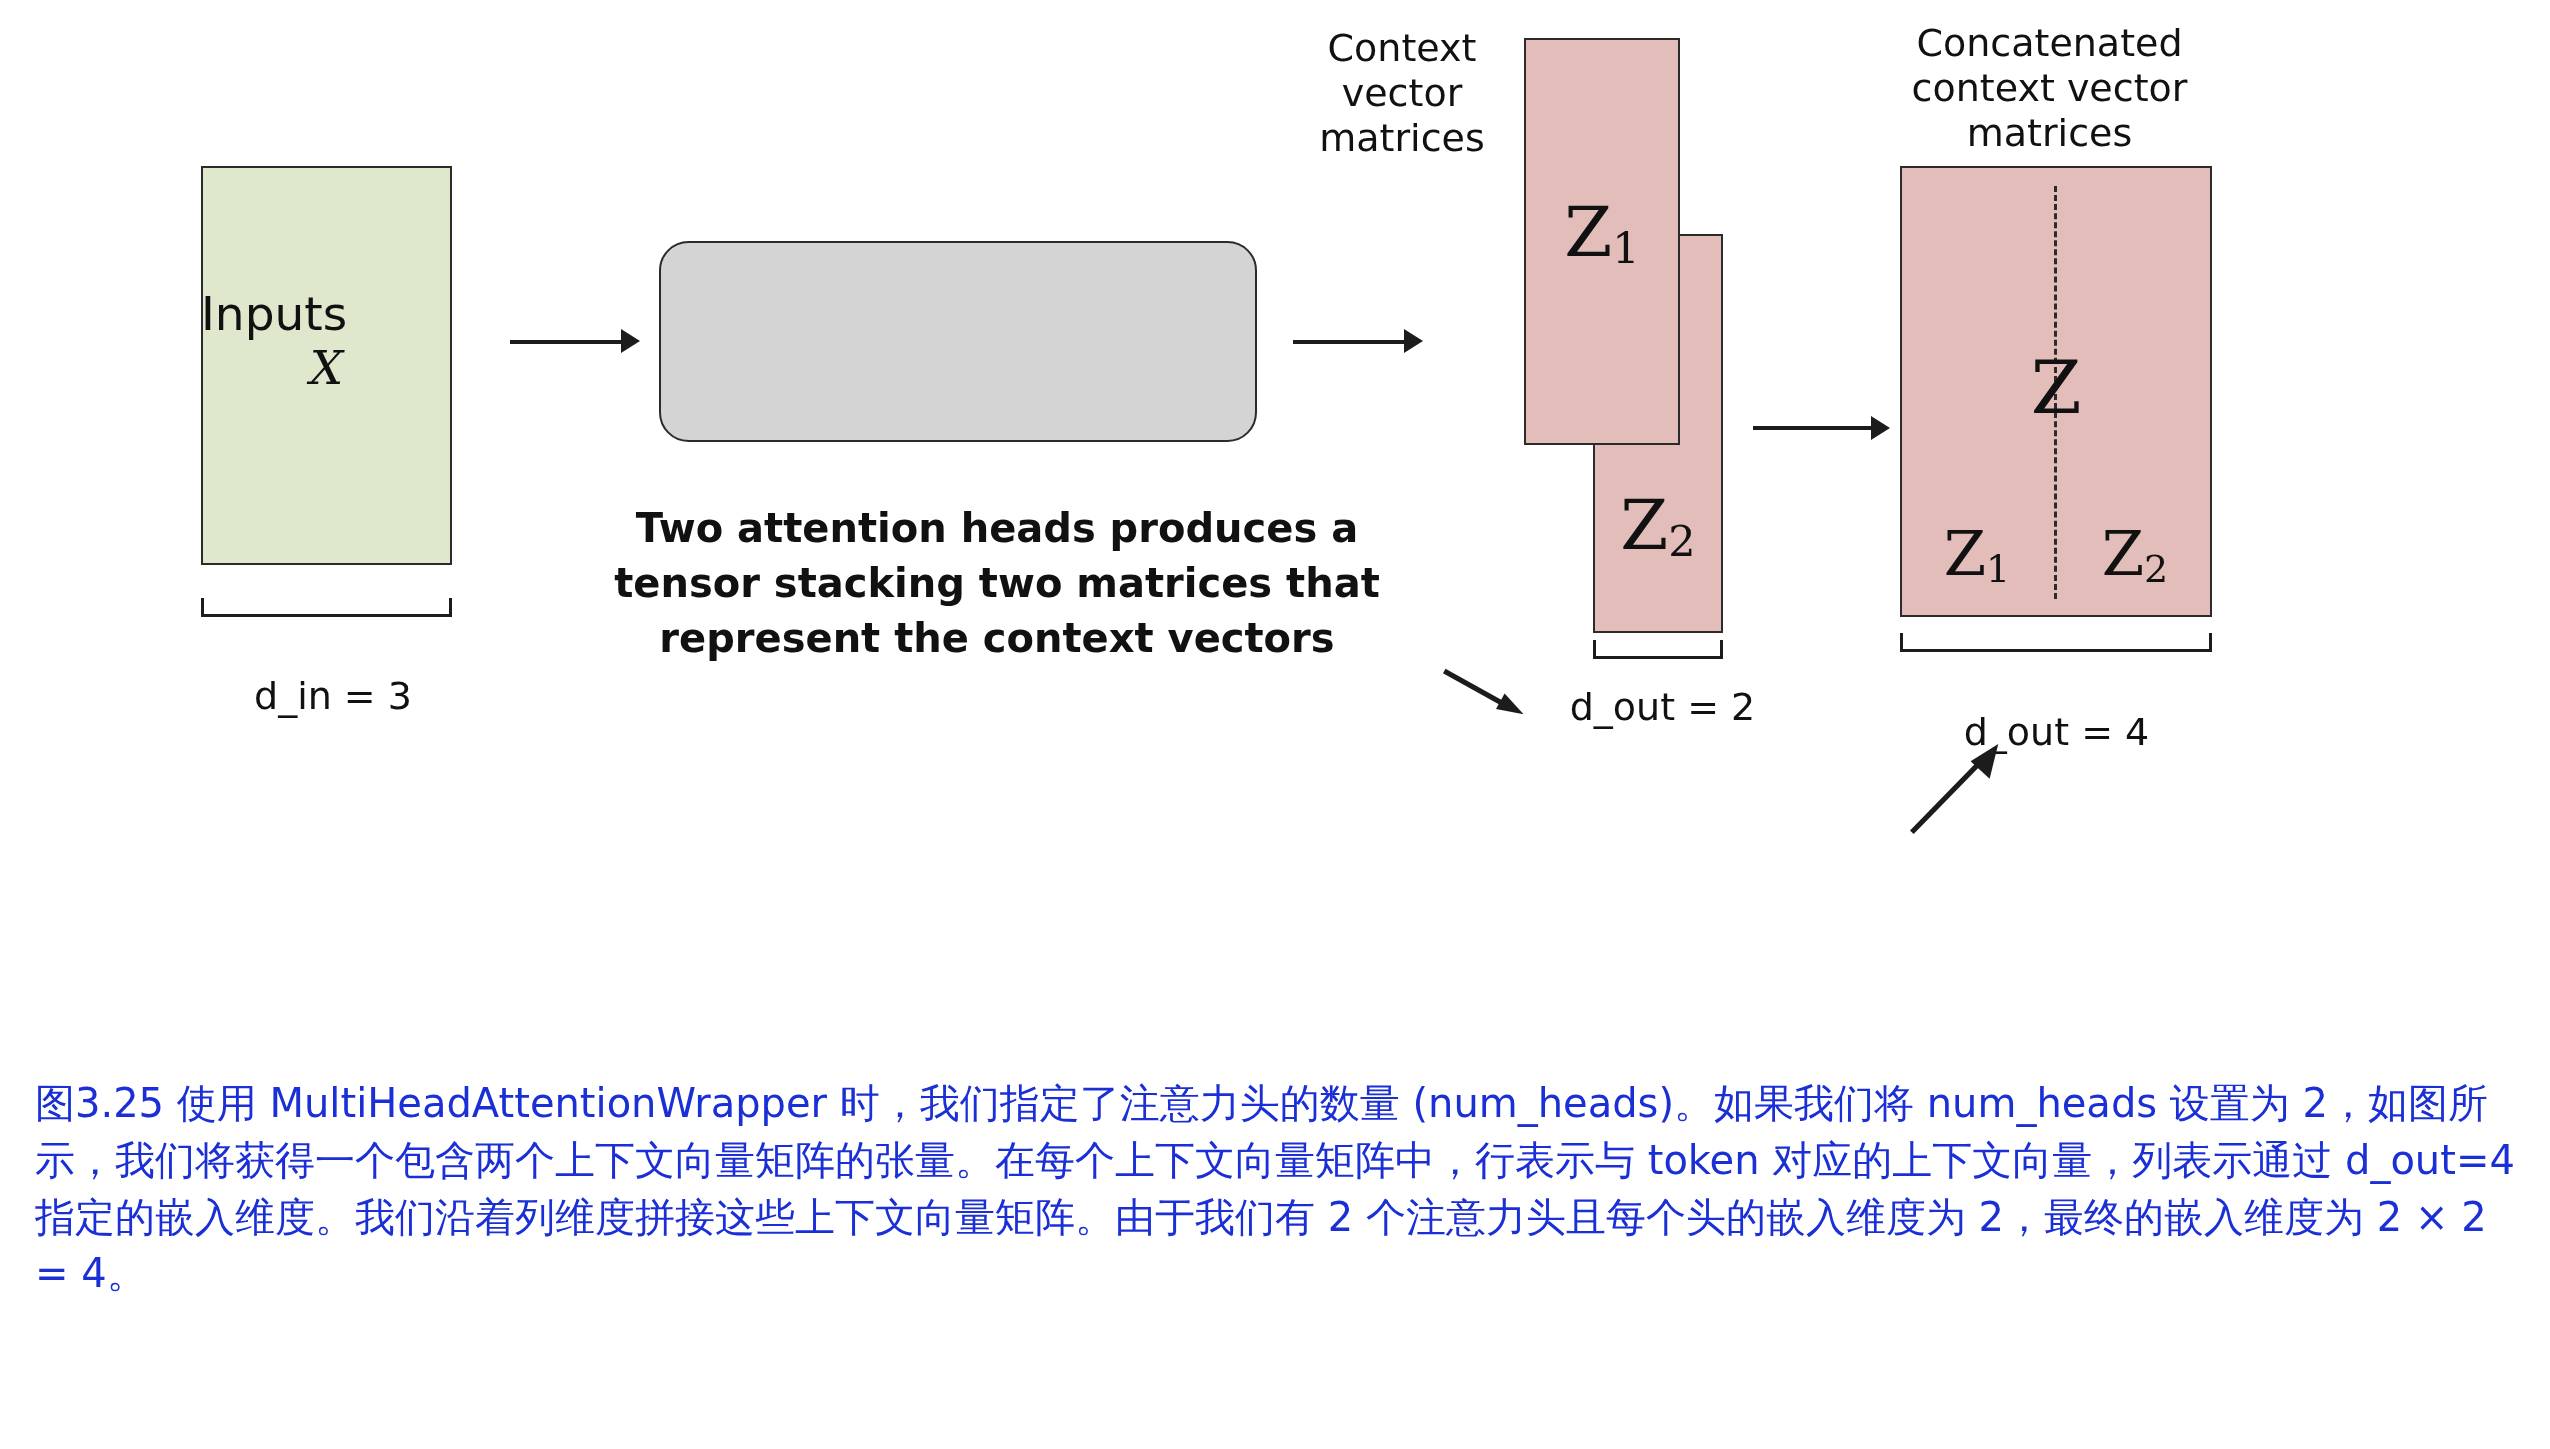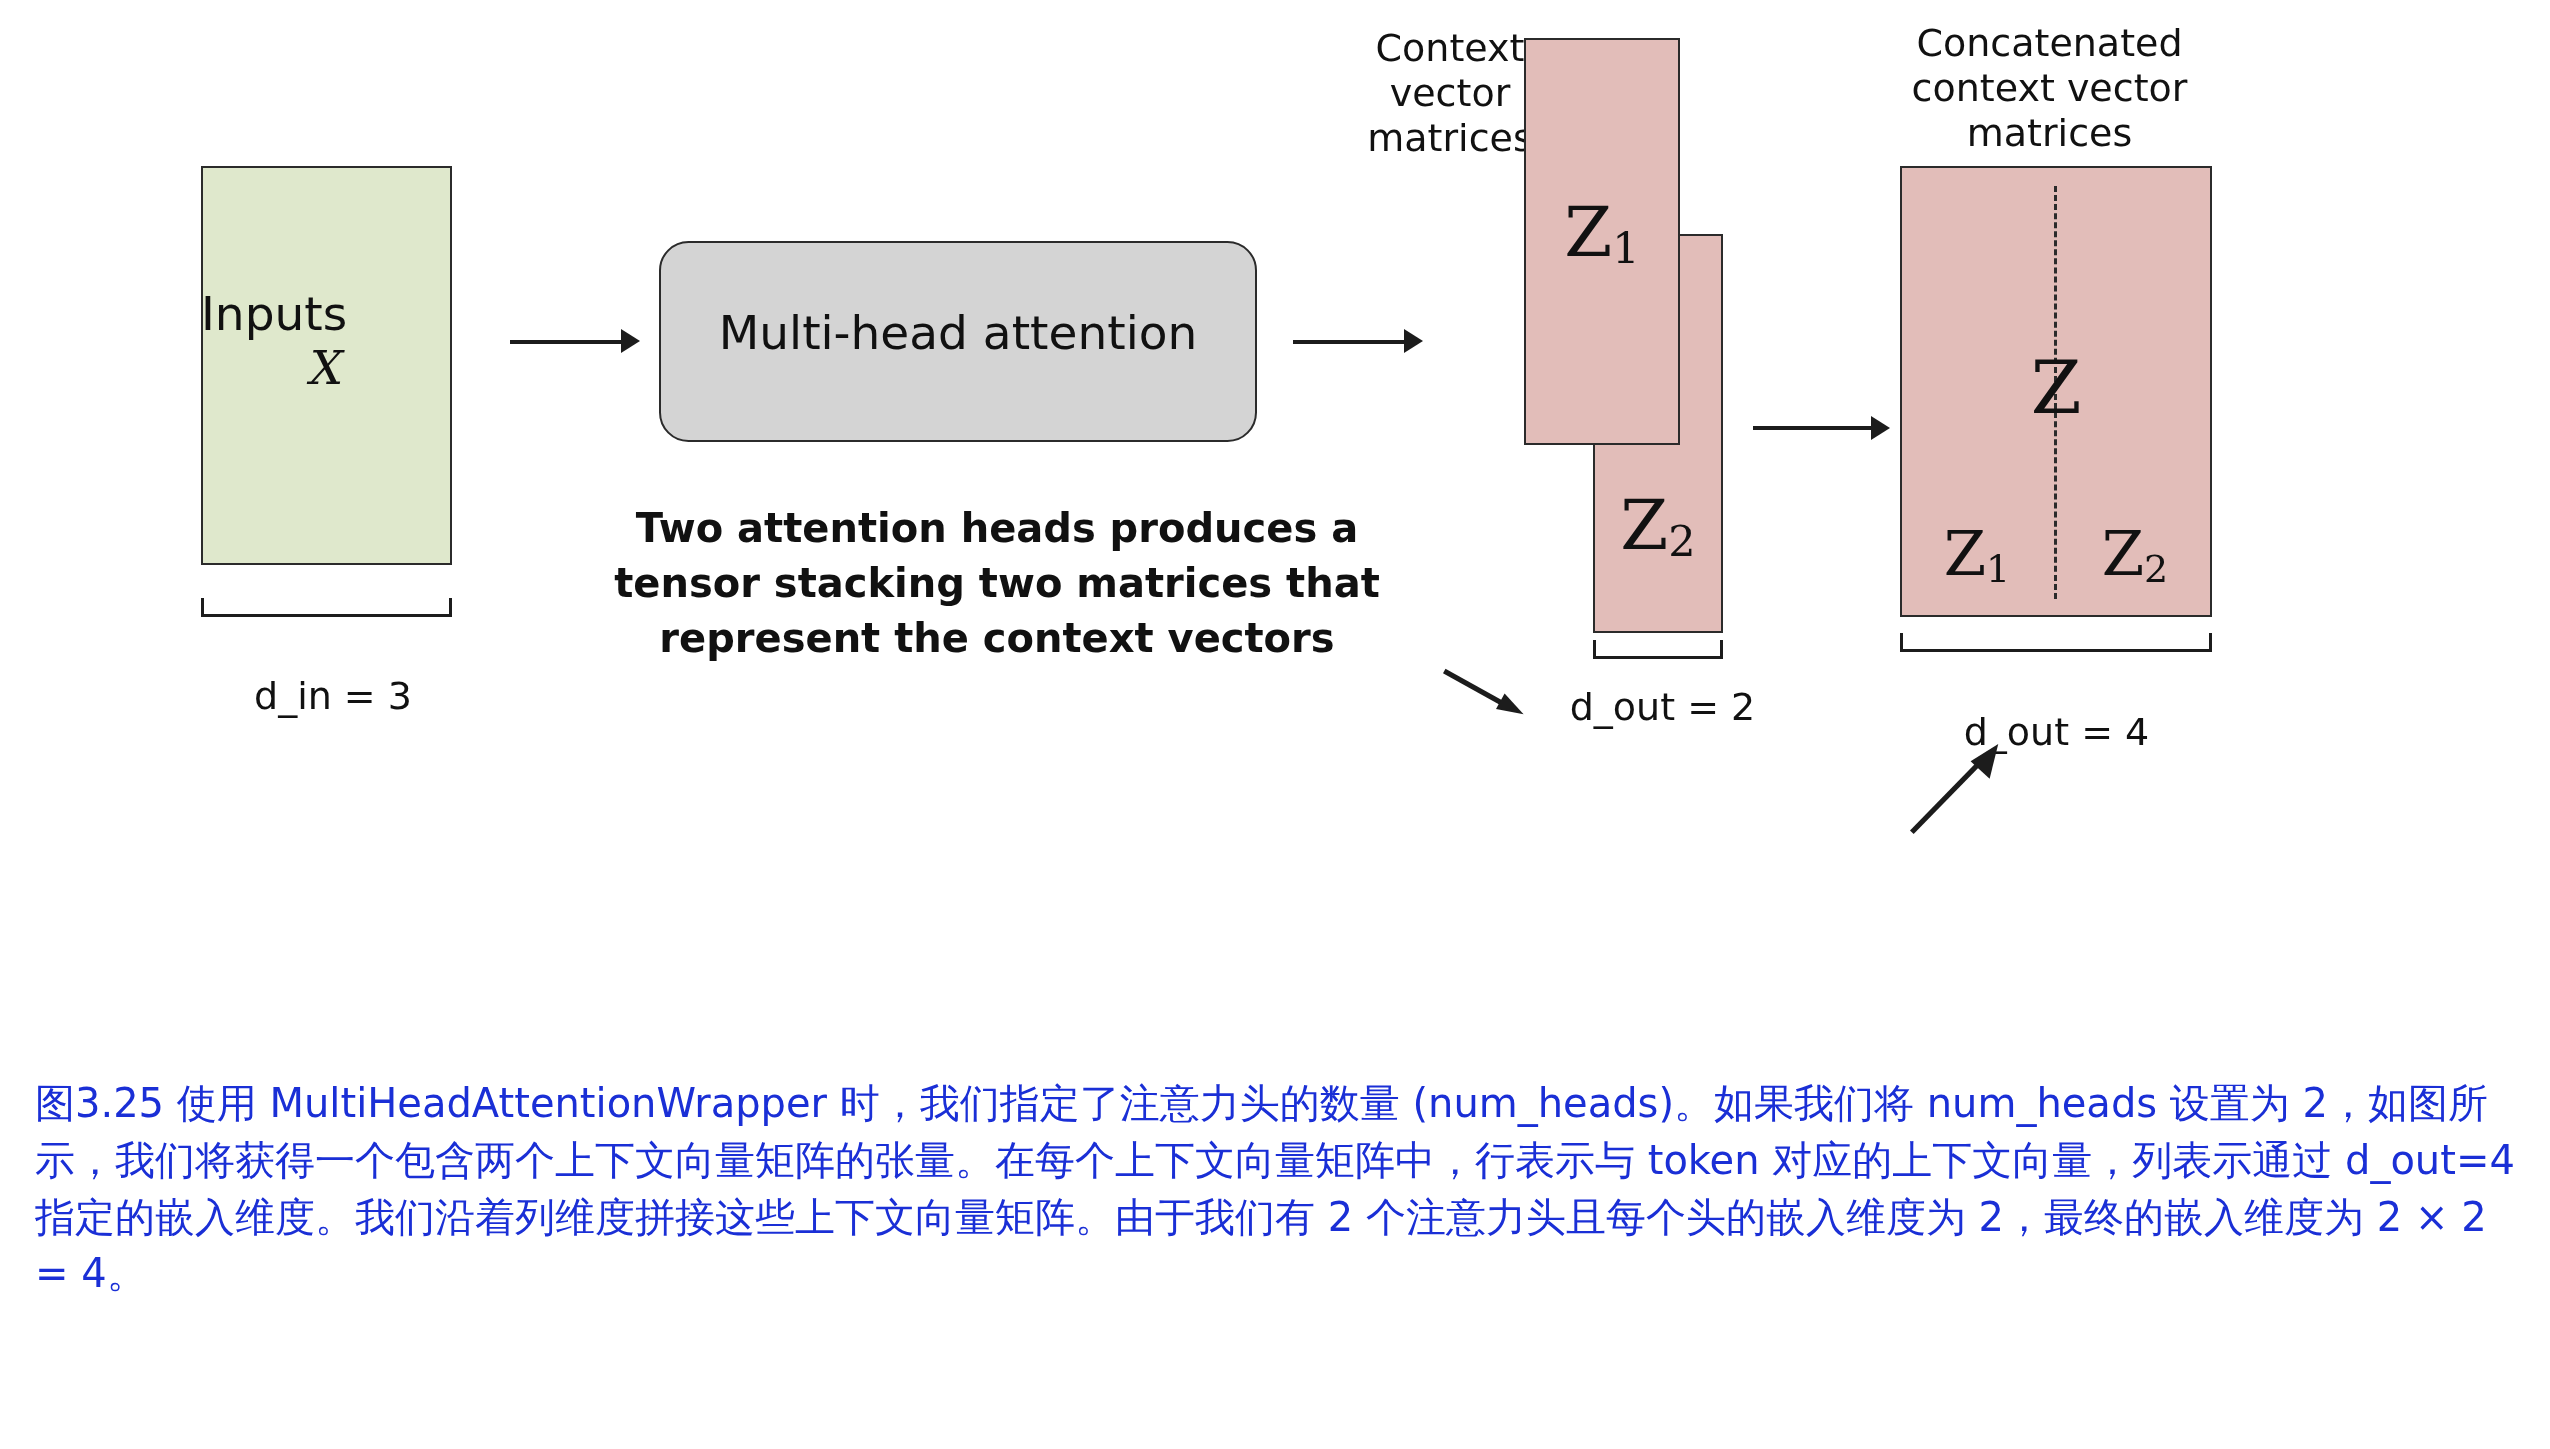--- a/index.html
+++ b/index.html
@@ -149,32 +149,31 @@
   <div class="abs inputs-box"></div>
   <div class="abs inputs-label">Inputs</div>
   <div class="abs inputs-x">X</div>
   <div class="abs bracket" style="left:201px; top:598px; width:251px;"></div>
   <div class="abs dim-label" style="left:164px; top:674px; width:338px;">d_in = 3</div>
 
   <div class="abs arrow-line" style="left:510px; top:340px; width:113px;"></div>
   <div class="abs arrow-head" style="left:621px; top:329px;"></div>
 
   <div class="abs mha-box"></div>
-  <div class="abs mha-label">Multi-head attention</div>
 
   <div class="abs arrow-line" style="left:1293px; top:340px; width:113px;"></div>
   <div class="abs arrow-head" style="left:1404px; top:329px;"></div>
 
   <div class="abs bold-note" style="left:607px; top:501px; width:780px;">
     <div>Two attention heads produces a</div>
     <div>tensor stacking two matrices that</div>
     <div>represent the context vectors</div>
   </div>
 
-  <div class="abs heading-small" style="left:1320px; top:26px; width:260px;">
+  <div class="abs heading-small" style="left:1272px; top:26px; width:260px;">
     <div>Context</div>
     <div>vector</div>
     <div>matrices</div>
   </div>
 
   <div class="abs pink" style="left:1593px; top:234px; width:130px; height:399px;"></div>
   <div class="abs zlabel" style="left:1593px; top:485px; width:130px; font-size:69px;">
     <span>Z</span><span style="font-size:43px; vertical-align:-7px;">2</span>
   </div>
 

